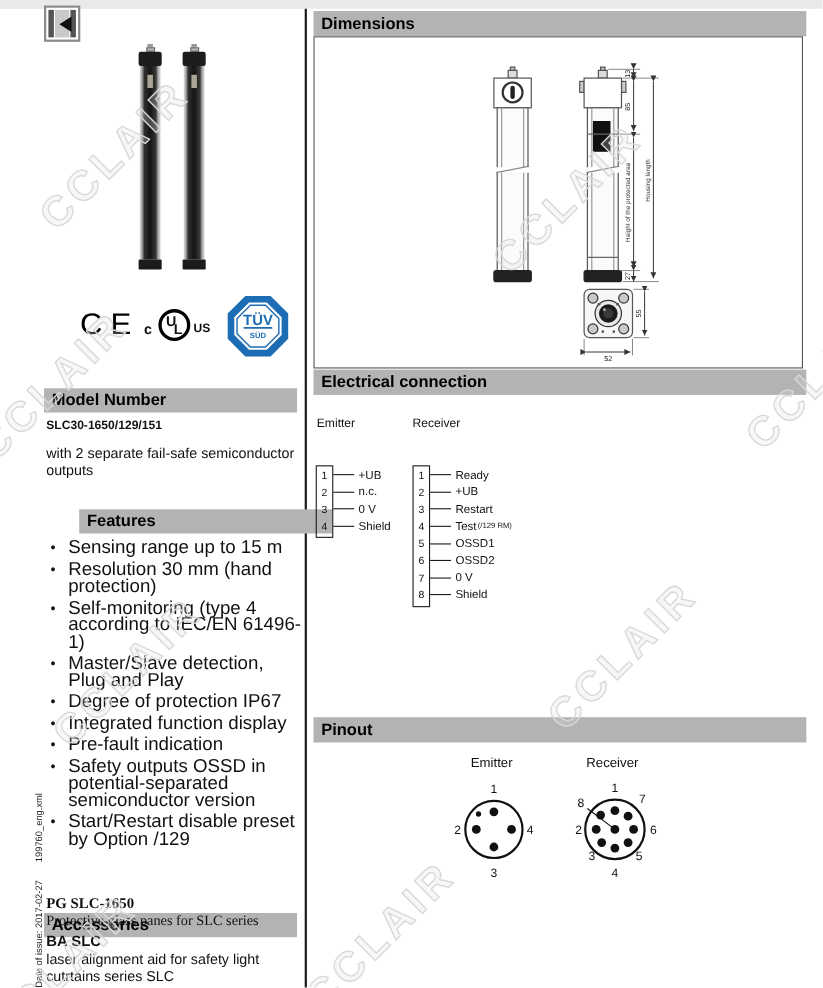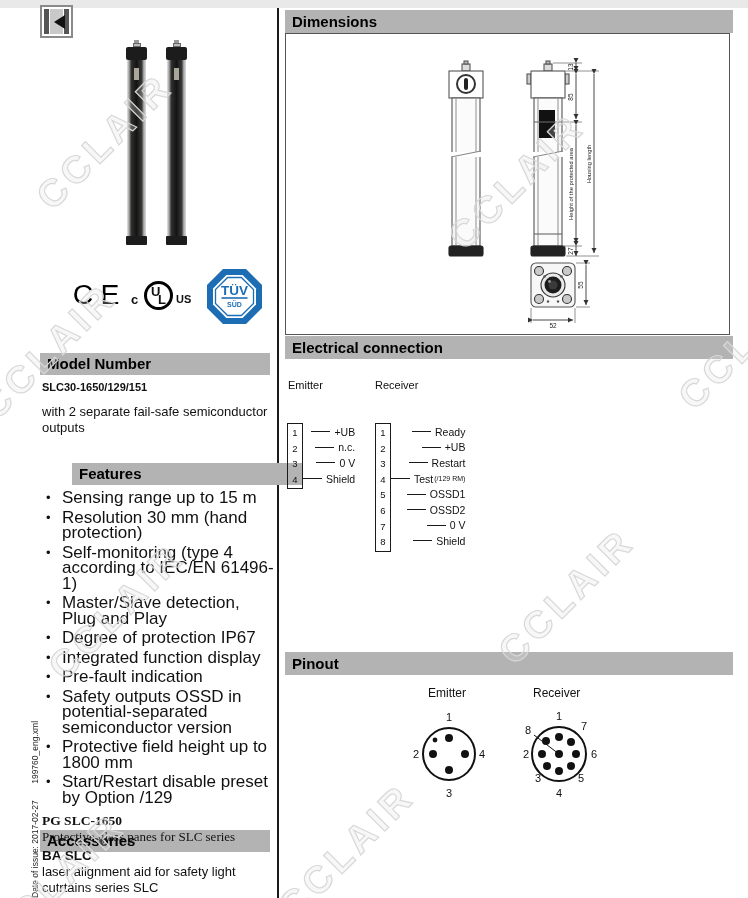--- a/index.html
+++ b/index.html
@@ -75,21 +75,21 @@
 
   
   .dims-box { position:absolute; left:285px; top:33px; width:445px; height:302px;
     border:1px solid #555; background:#fff; }
 
   .elec-title { position:absolute; font-size:11px; color:#111; }
   .connector { position:absolute; display:flex; align-items:flex-start; }
   .numcol { border:1.6px solid #1a1a1a; display:flex; flex-direction:column; padding:1px 0; }
   .numcol .n { width:14px; height:15.6px; line-height:15.6px; text-align:center; font-size:9.5px; }
   .labelcol { display:flex; flex-direction:column; padding-top:1px; }
-  .labelrow { height:15.6px; display:flex; align-items:center; font-size:10.5px;justify-content:flex-end; }
+  .labelrow { height:15.6px; display:flex; align-items:center; font-size:10.5px; }
   .labelrow::before { content:""; width:19px; border-top:1.2px solid #1a1a1a; margin-right:4px; }
   .labelrow .note { font-size:7px; margin-left:1px; }
 
   .pinout-title { position:absolute; font-size:12px; }
   .pinout-svg { position:absolute; }
 
   svg text { font-family:"Liberation Sans", sans-serif; }
 </style>
 </head>
 <body>
@@ -157,21 +157,20 @@
   <div class="hdr hdr-left" style="top:463px;margin-left:32px;">Features</div>
   <ul class="features-list">
     <li>Sensing range up to 15 m</li>
     <li>Resolution 30 mm (hand protection)</li>
     <li>Self-monitoring (type 4 according to IEC/EN 61496-1)</li>
     <li>Master/Slave detection, Plug and Play</li>
     <li>Degree of protection IP67</li>
     <li>Integrated function display</li>
     <li>Pre-fault indication</li>
     <li>Safety outputs OSSD in potential-separated semiconductor version</li>
-    <li>Protective field height up to 1800 mm</li>
     <li>Start/Restart disable preset by Option /129</li>
   </ul>
 
   <div class="hdr hdr-left" style="top:830px;">Accessories</div>
   <div class="acc-item-1">
     <div class="acc-name">PG SLC-1650</div>
     <div class="acc-desc">Protective glass panes for SLC series</div>
   </div>
   <div class="acc-item-2">
     <div class="acc-name">BA SLC</div>

